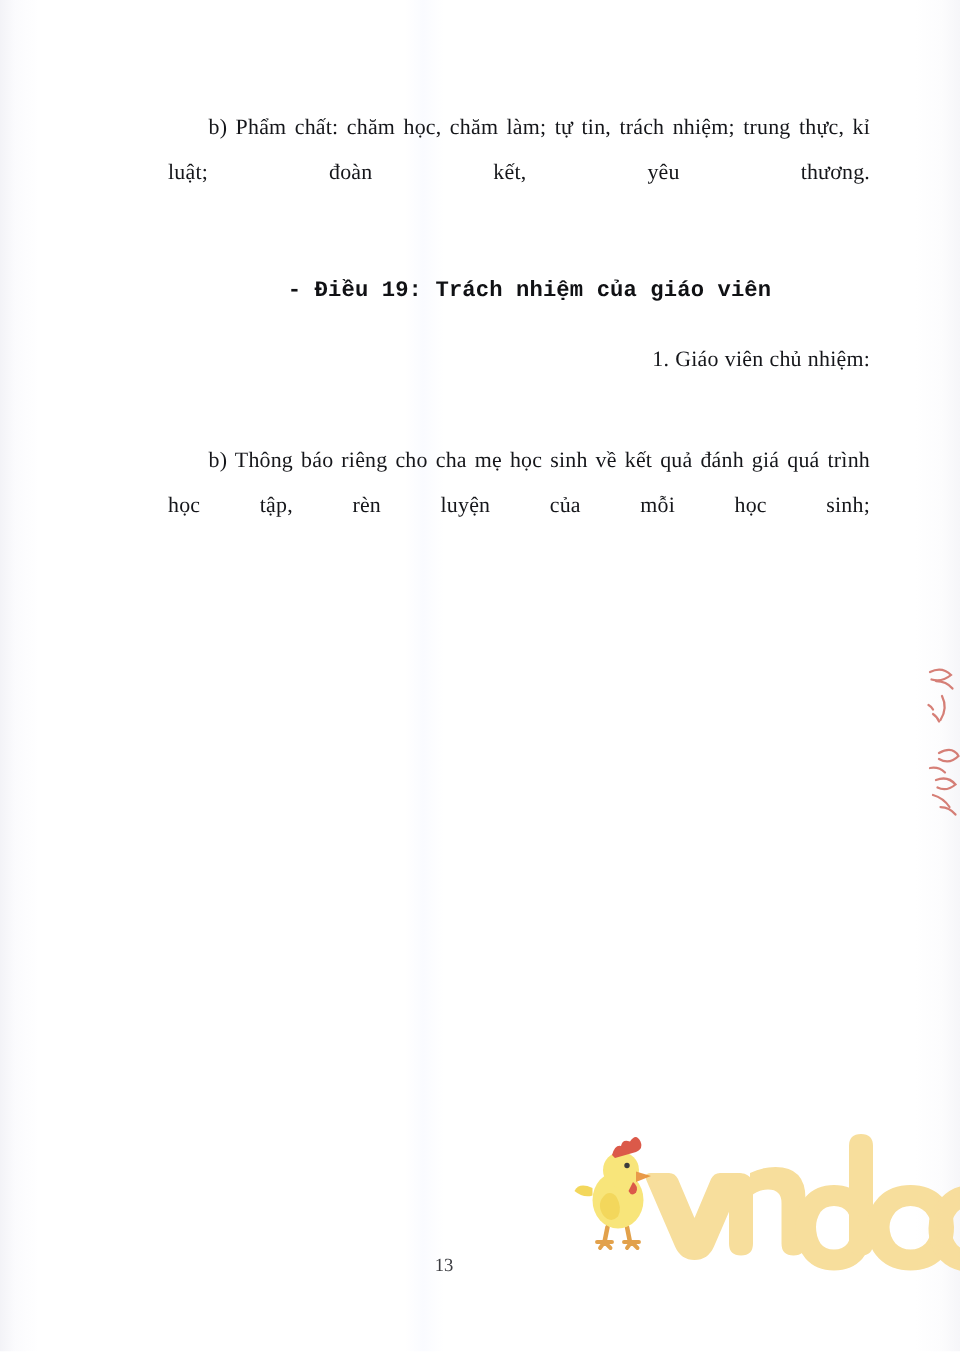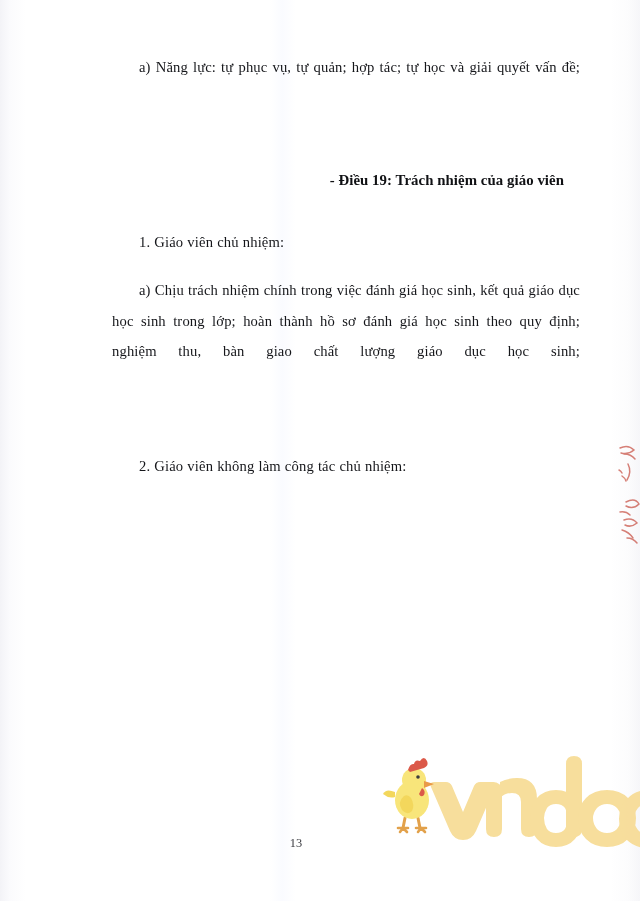--- a/index.html
+++ b/index.html
@@ -58,34 +58,35 @@
     word-spacing: 0.02em;
   }
 
   
   .para::after {
     content: "";
     display: inline-block;
     width: 100%;
   }
   .para.nojustify::after { display: none; }
-  .para.nojustify { text-align: left; }
+  .para.nojustify { text-align: right; }
 
   .gap-sm { height: 16px; }
   .gap-md { height: 18px; }
 
   .heading {
-    margin: 16px;
+    margin: 0;
     text-indent: 14px;
     font-size: 14.8px;
     line-height: 30px;
     font-weight: bold;
     color: #101114;
-    text-align: right;
+    text-align: center;
     letter-spacing: 0.005em;
+    font-family: Liberation Mono, monospace;
   }
 
   #page-number {
     position: absolute;
     left: 0;
     top: 836px;
     width: 592px;
     text-align: center;
     font-size: 12.4px;
     color: #3a3b40;
@@ -169,46 +170,45 @@
       <path d="M16 62 q9 -5 13 2 q-6 6 -13 2"></path>
       <path d="M10 72 q6 -1 10 3"></path>
       <path d="M14 80 q8 -3 13 3 q-6 5 -12 2"></path>
       <path d="M12 90 q7 2 11 8"></path>
       <path d="M17 98 q6 0 10 5"></path>
     </g>
   </svg>
 
   <div id="body-text">
 
-    <p class="para">a) Năng lực: tự phục vụ, tự quản; hợp tác; tự học và giải quyết vấn đề;</p>
-
-    <div class="gap-md"></div>
-
+
+    <div class="gap-md"></div>
+
+    <p class="para">b) Phẩm chất: chăm học, chăm làm; tự tin, trách nhiệm; trung thực, kỉ luật; đoàn kết, yêu thương.</p>
 
     <div class="gap-md"></div>
 
     <p class="heading">- Điều 19: Trách nhiệm của giáo viên</p>
 
     <div class="gap-sm"></div>
 
     <p class="para nojustify">1. Giáo viên chủ nhiệm:</p>
 
     <div class="gap-md"></div>
 
-    <p class="para">a) Chịu trách nhiệm chính trong việc đánh giá học sinh, kết quả giáo dục học sinh trong lớp; hoàn thành hồ sơ đánh giá học sinh theo quy định; nghiệm thu, bàn giao chất lượng giáo dục học sinh;</p>
-
-    <div class="gap-md"></div>
-
-
-    <div class="gap-md"></div>
-
-
-    <div class="gap-md"></div>
-
-    <p class="para nojustify">2. Giáo viên không làm công tác chủ nhiệm:</p>
+
+    <div class="gap-md"></div>
+
+    <p class="para">b) Thông báo riêng cho cha mẹ học sinh về kết quả đánh giá quá trình học tập, rèn luyện của mỗi học sinh;</p>
+
+    <div class="gap-md"></div>
+
+
+    <div class="gap-md"></div>
+
 
     <div class="gap-md"></div>
 
 
     <div class="gap-md"></div>
 
   </div>
 
   <div id="page-number">13</div>
 

